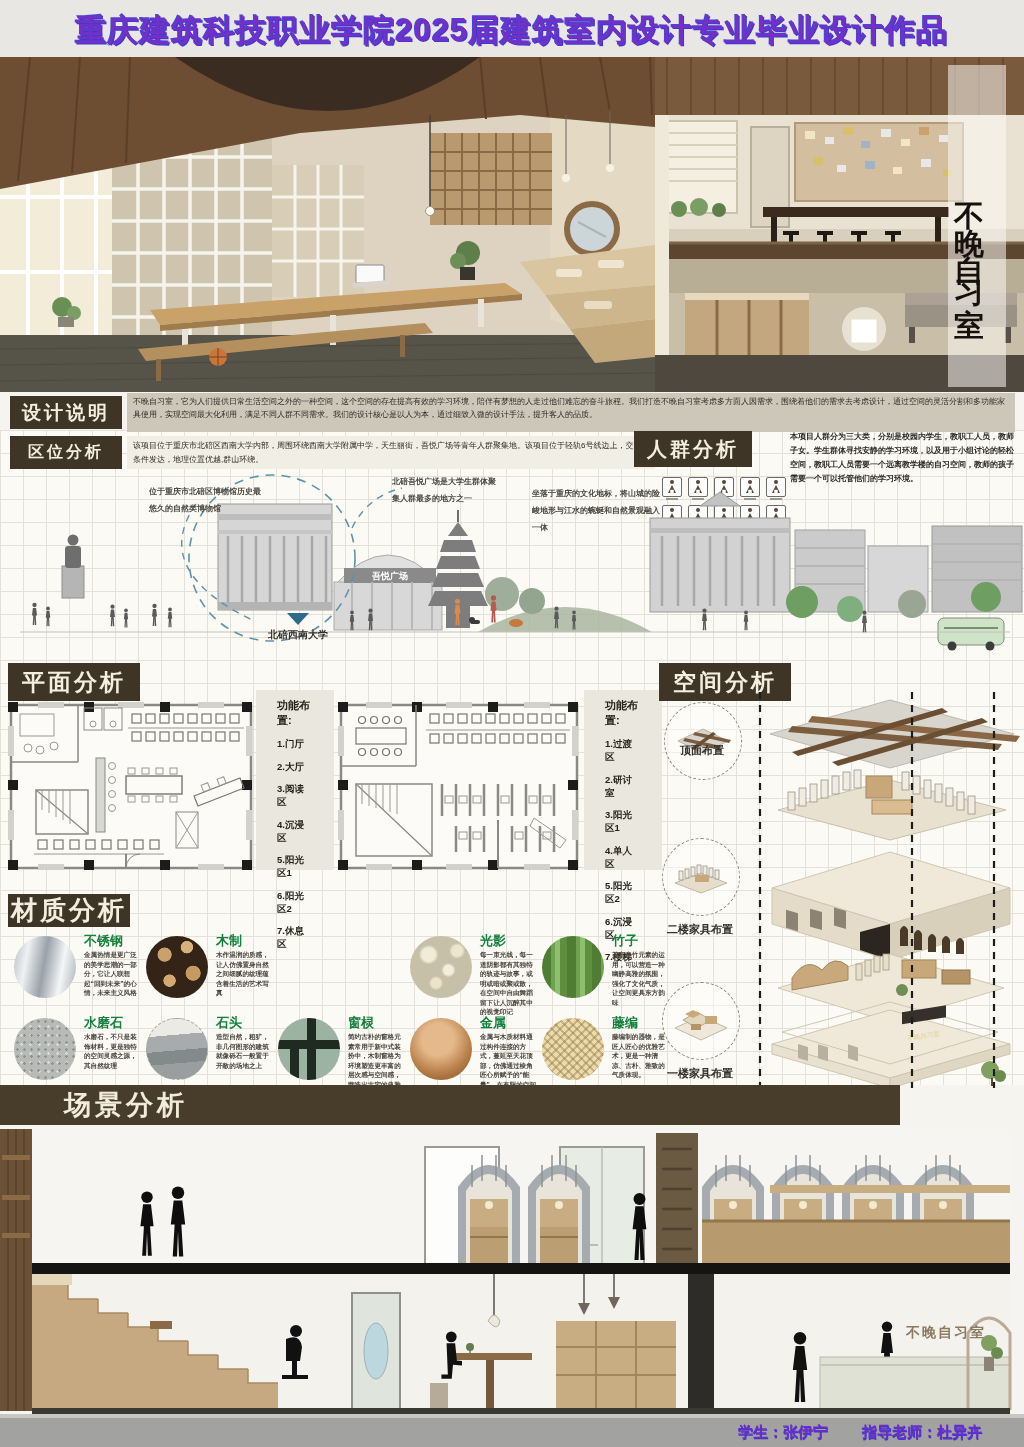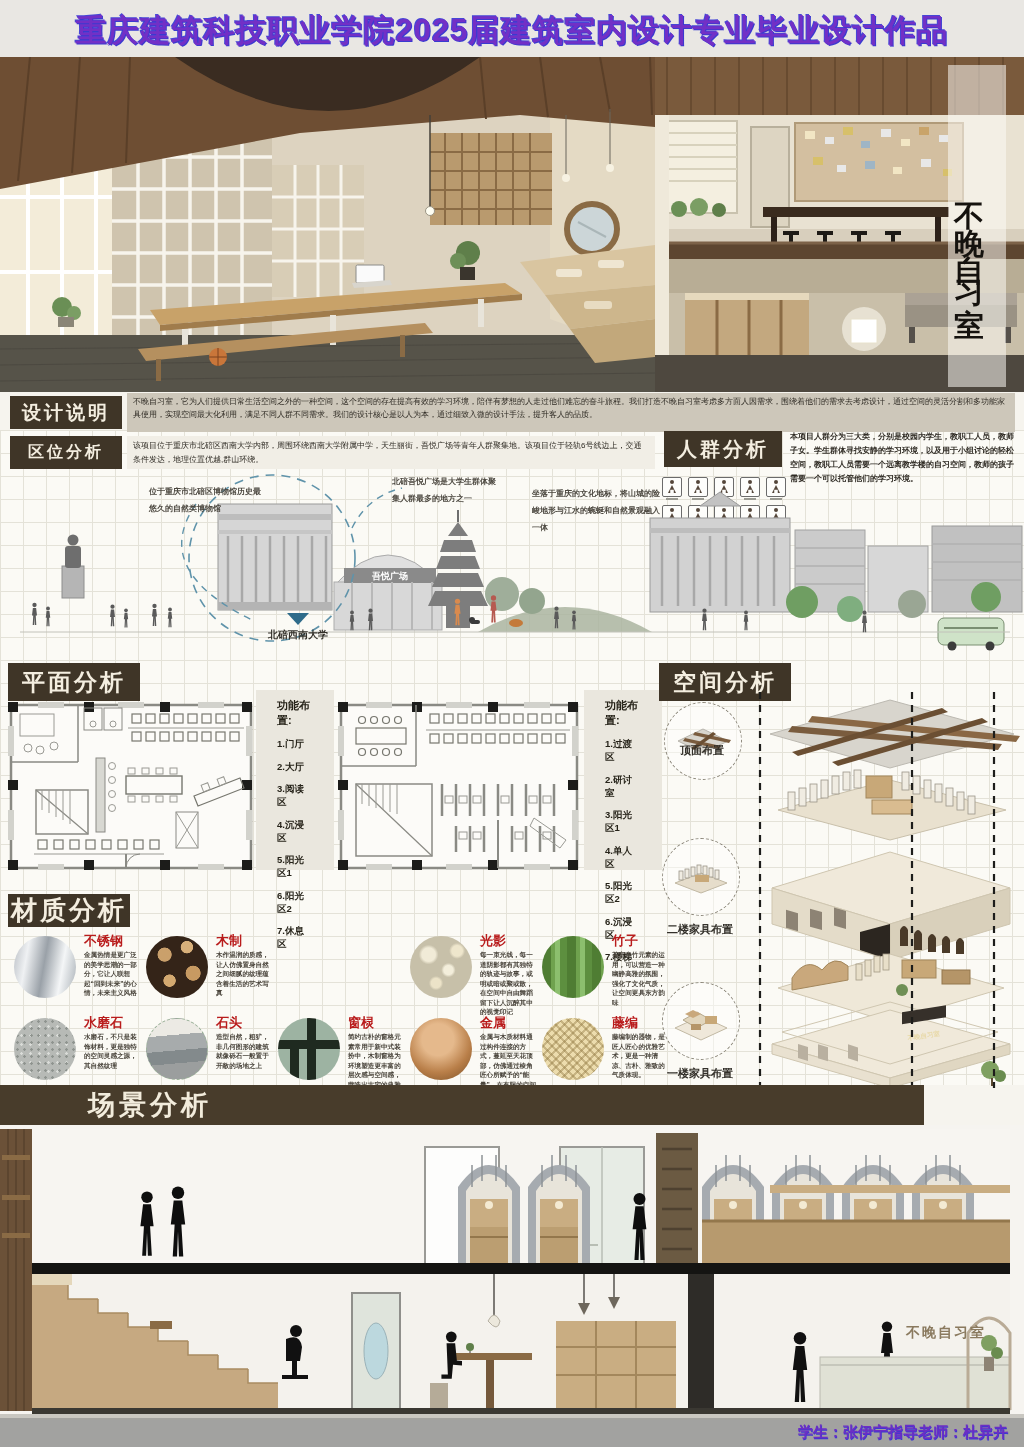--- a/index.html
+++ b/index.html
@@ -20,21 +20,21 @@
   
   .gridzone{position:absolute;left:0;top:430px;width:1024px;height:655px;background-color:#fbfaf5;
      background-image:linear-gradient(#e4e2d8 1px,transparent 1px),
                       linear-gradient(90deg,#e4e2d8 1px,transparent 1px);
      background-size:23px 23px;}
   
   .sec-h{position:absolute;background:#3f3527;color:#f4eee0;font-weight:900;
          display:flex;align-items:center;justify-content:center;letter-spacing:3px;}
   .h-design{left:10px;top:396px;width:112px;height:33px;font-size:19px;}
   .h-loc{left:10px;top:436px;width:112px;height:33px;font-size:16px;}
-  .h-crowd{left:664px;top:431px;width:118px;height:36px;font-size:20px;}
+  .h-crowd{left:634px;top:431px;width:118px;height:36px;font-size:20px;}
   .h-plan{left:8px;top:663px;width:132px;height:38px;font-size:23px;}
   .h-space{left:659px;top:663px;width:132px;height:38px;font-size:23px;}
   .h-mat{left:8px;top:894px;width:122px;height:33px;font-size:26px;}
   
   .t-design{position:absolute;left:127px;top:393px;width:888px;height:39px;background:#cdc7ba;
       color:#2f2b24;font-size:8px;line-height:1.6;padding:3px 6px;box-sizing:border-box;overflow:hidden;}
   .t-loc{position:absolute;left:127px;top:436px;width:528px;height:33px;background:#f1eee6;
       color:#2f2b24;font-size:8px;line-height:1.7;padding:3px 6px;box-sizing:border-box;overflow:hidden;}
   .t-crowd{position:absolute;left:790px;top:430px;width:228px;height:72px;
       color:#2f2b24;font-size:8px;font-weight:bold;line-height:1.75;}
@@ -62,21 +62,21 @@
   .fn-list .fn-i{font-size:9.5px;font-weight:bold;margin-bottom:9.5px;}
   .l1{left:256px;top:690px;height:180px;}
   .l2{left:584px;top:690px;height:180px;}
   
   .sp-circle{position:absolute;width:76px;height:76px;border:1.5px dashed #8a8578;border-radius:50%;
       background:rgba(255,255,255,.45);display:flex;align-items:center;justify-content:center;}
   .sp-label{position:absolute;width:120px;text-align:center;font-size:11px;font-weight:bold;color:#33302a;}
   
   .mat-cell{position:absolute;width:128px;height:82px;}
   .mc{position:absolute;left:2px;top:4px;width:62px;height:62px;border-radius:50%;}
-  .mat-name{position:absolute;left:72px;top:0;font-size:13px;font-weight:900;color:#b91c1c;}
+  .mat-name{position:absolute;left:72px;top:0;font-size:13px;font-weight:900;color:#15803d;}
   .mat-desc{position:absolute;left:72px;top:18px;width:58px;font-size:6.6px;line-height:1.45;color:#4b463d;font-weight:bold;}
   .m0{background:linear-gradient(100deg,#b9bec4 0%,#eff1f3 22%,#9aa1a8 48%,#f4f6f7 74%,#aab1b7 100%);}
   .m1{background:radial-gradient(circle at 30% 30%,#caa06b 0 11%,transparent 12%),
       radial-gradient(circle at 66% 18%,#d8b07a 0 9%,transparent 10%),
       radial-gradient(circle at 76% 60%,#c79a62 0 12%,transparent 13%),
       radial-gradient(circle at 38% 72%,#d3a970 0 10%,transparent 11%),#32221635;background-color:#342418;}
   .m2{background:radial-gradient(circle at 60% 32%,#ffffff 0 9%,transparent 12%),
       radial-gradient(circle at 30% 55%,#eef3ec 0 13%,transparent 16%),
       radial-gradient(circle at 72% 78%,#2f4b33 0 9%,transparent 10%),
       radial-gradient(circle at 88% 58%,#3c5a40 0 6%,transparent 7%),#ccd9cc;}
@@ -91,25 +91,25 @@
       border:1.5px dashed #9ab098;box-sizing:border-box;}
   .m7{background:linear-gradient(#1f2a20,#1f2a20) 54% 0/9px 100% no-repeat,
       linear-gradient(#1f2a20,#1f2a20) 0 42%/100% 9px no-repeat,
       linear-gradient(#1f2a20,#1f2a20) 22% 100%/9px 55% no-repeat,#9db3a2;}
   .m8{background:radial-gradient(circle at 45% 35%,#e5b98c 0 30%,#b97f49 62%,#774d24 100%);}
   .m9{background-color:#ecdcad;background-image:
       repeating-linear-gradient(45deg,rgba(140,115,60,.38) 0 2px,transparent 2px 6px),
       repeating-linear-gradient(-45deg,rgba(140,115,60,.38) 0 2px,transparent 2px 6px);}
   
   .scene-banner{position:absolute;left:0;top:1085px;width:900px;height:40px;background:#483c2b;
-      display:flex;align-items:center;padding-left:24px;}
+      display:flex;align-items:center;}
   .scene-banner .st{color:#f2ecdc;font-size:27px;font-weight:900;letter-spacing:4px;margin-left:64px;}
   
   .footer{position:absolute;left:0;top:1418px;width:1024px;height:29px;background:#a2a2a0;
-      display:flex;align-items:center;justify-content:flex-end;padding-right:16px;box-sizing:border-box;}
+      display:flex;align-items:center;justify-content:flex-end;gap:34px;padding-right:42px;box-sizing:border-box;}
   .footer span{font-size:15px;font-weight:900;color:#6b2ec5;text-shadow:0.5px 0.5px 0 #3a3ad0;}
   .abs{position:absolute;}
 </style>
 </head>
 <body>
 
 <div class="poster">
 
   <div class="topbar">
     <div class="title">重庆建筑科技职业学院2025届建筑室内设计专业毕业设计作品</div>

